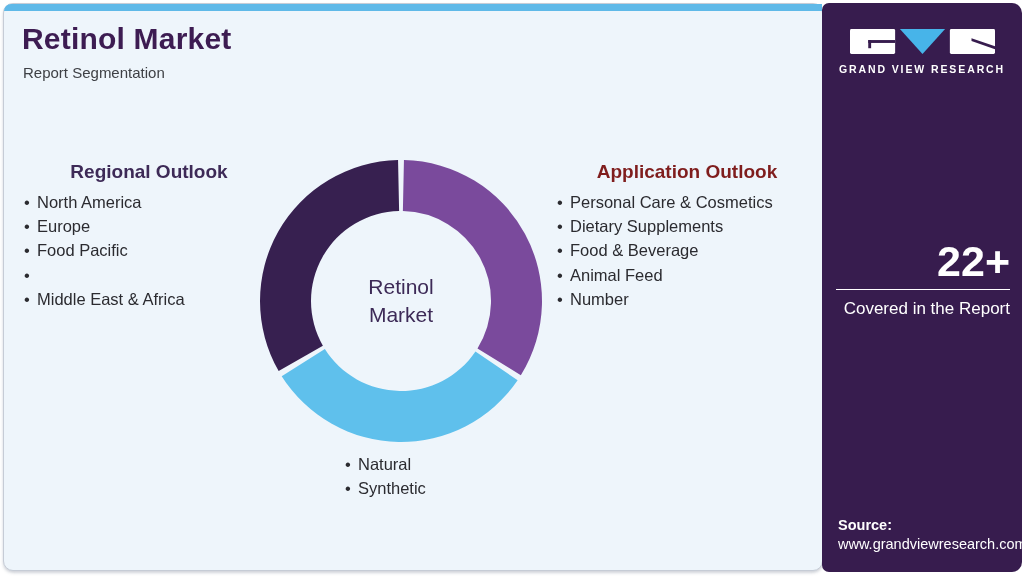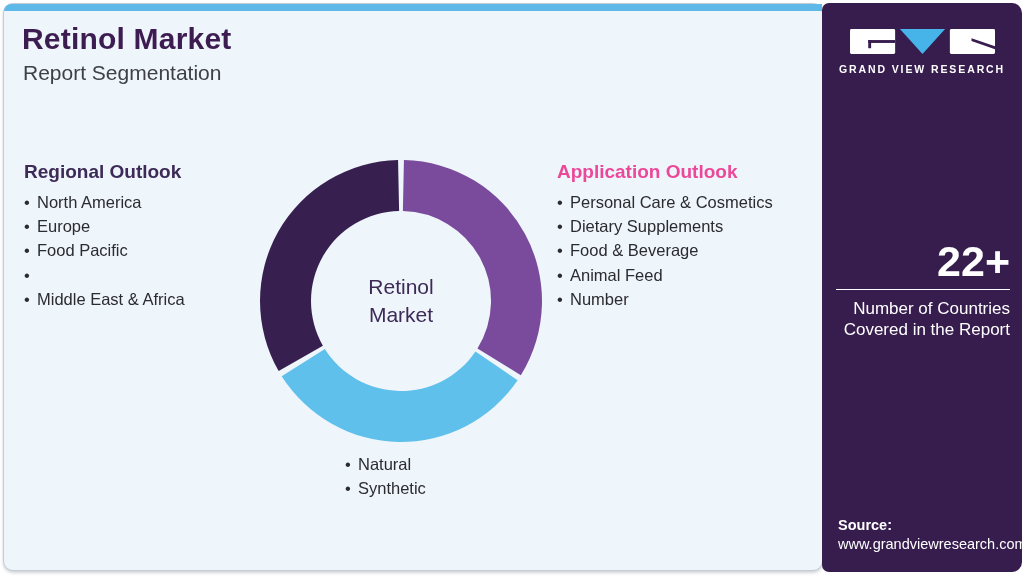--- a/index.html
+++ b/index.html
@@ -14,28 +14,28 @@
   }
   .topbar{
     position:absolute;left:0;top:0;right:0;height:7px;
     background:#5fb9e8;border-radius:9px 0 0 0;
   }
   .header{position:absolute;left:22px;top:22px;}
   .title{
     margin:0;font-size:30px;font-weight:800;color:#3d1c52;line-height:34px;
     letter-spacing:.2px;
   }
-  .subtitle{margin:4px 0 0 1px;font-size:21px;color:#3e4045;line-height:25px;}
+  .subtitle{margin:4px 0 0 1px;font-size:15px;color:#3e4045;line-height:25px;}
 
   .section{position:absolute;}
-  .section h2{margin:0 0 7px 0;font-size:19px;font-weight:700;line-height:22px;}
+  .section h2{margin:0 0 7px 0;font-size:19px;font-weight:700;line-height:22px;text-align:center;}
   .sec-regional{left:24px;top:161px;width:250px;}
   .sec-regional h2{color:#3d2a57;}
   .sec-application{left:557px;top:161px;width:260px;}
-  .sec-application h2{color:#ec4899;}
+  .sec-application h2{color:#7f1d1d;}
   .sec-type{left:345px;top:452px;width:220px;}
   .sec-type h2{color:#54b7e9;}
   ul.bullets{list-style:none;margin:0;padding:0;font-size:16.5px;color:#2b2b30;}
   ul.bullets li{display:flex;line-height:24.2px;}
   ul.bullets .dot{width:13px;flex:0 0 13px;}
 
   .donut-wrap{position:absolute;left:256px;top:156px;width:290px;height:290px;}
   .donut-wrap svg{position:absolute;inset:0;}
   .donut-center{
     position:absolute;inset:0;display:flex;flex-direction:column;
@@ -157,21 +157,20 @@
       <polygon points="52,0 99,0 75.5,26" fill="#47b4e9"></polygon>
       <rect x="104" y="0" width="47" height="26" rx="1.5" fill="#ffffff"></rect>
       <polygon points="126.5,9.5 151,18 151,21 126.5,12.5" fill="#371c4e"></polygon>
     </svg>
     <div class="brand">GRAND VIEW RESEARCH</div>
 
     <div class="stat">
       <div class="stat-value">22+</div>
       <hr class="stat-divider">
       <div class="stat-label">
-        <div>Number of Countries</div>
         <div>Covered in the Report</div>
       </div>
     </div>
 
     <div class="source">
       <div class="source-label">Source:</div>
       <div>www.grandviewresearch.com</div>
     </div>
   </div>
 

